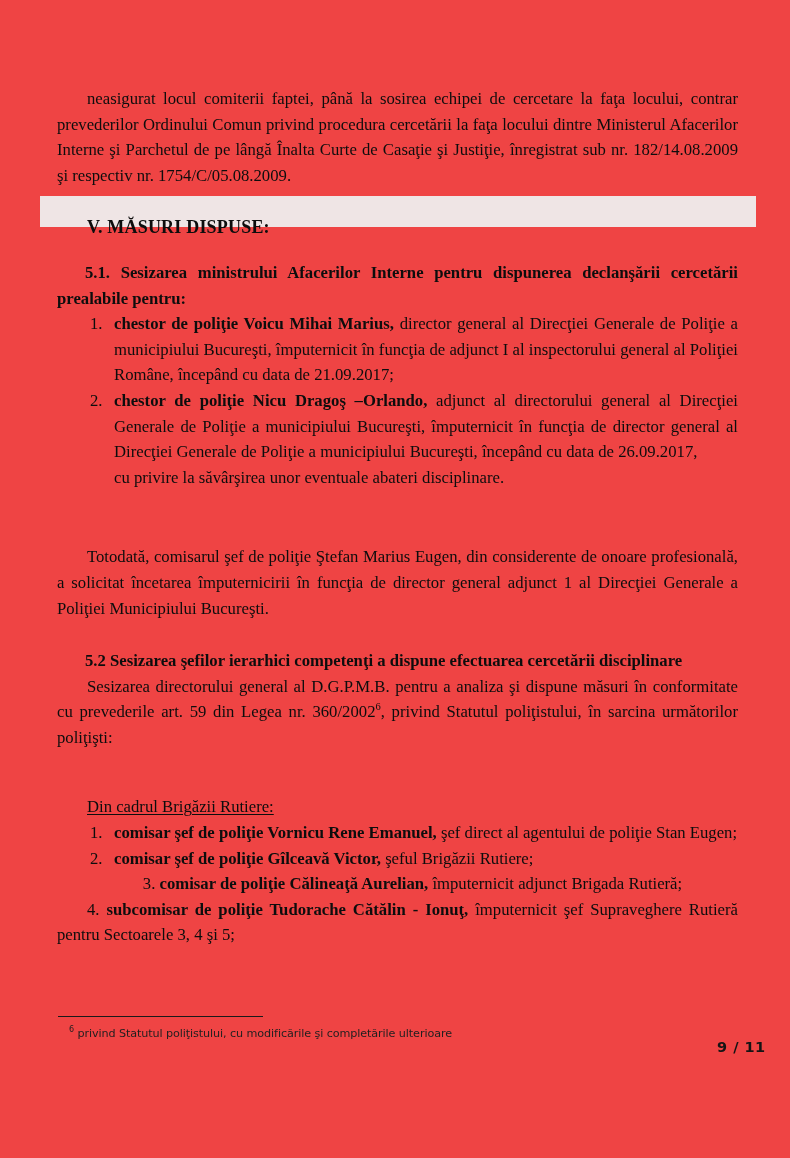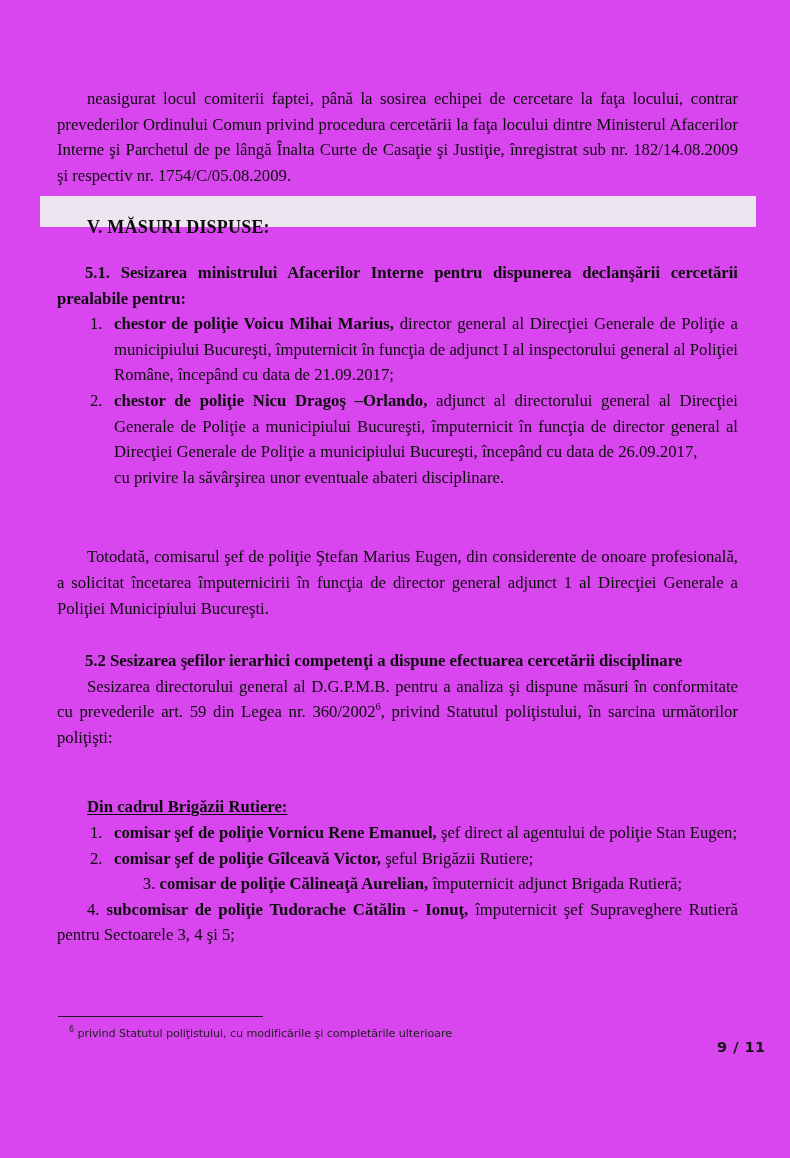--- a/index.html
+++ b/index.html
@@ -8,21 +8,21 @@
     background: #ffffff;
   }
   body {
     font-family: "Liberation Serif", "DejaVu Serif", serif;
     color: #0d0d0d;
   }
   .page {
     position: relative;
     width: 790px;
     height: 1158px;
-    background: #d946ef;
+    background: #ef4444;
     overflow: hidden;
     box-sizing: border-box;
   }
   .content {
     position: absolute;
     left: 57px;
     top: 86px;
     width: 681px;
   }
 
@@ -76,21 +76,21 @@
   }
 
   .sub-heading-2 {
     font-weight: bold;
     font-size: 16.7px;
     line-height: 25.6px;
     text-indent: 28px;
   }
 
   .underline-heading {
-    font-weight: bold;
+    font-weight: normal;
     font-size: 16.7px;
     line-height: 25.6px;
     text-decoration: underline;
     text-underline-offset: 2px;
     padding-left: 30px;
     display: block;
   }
 
   
   ol.hang {

